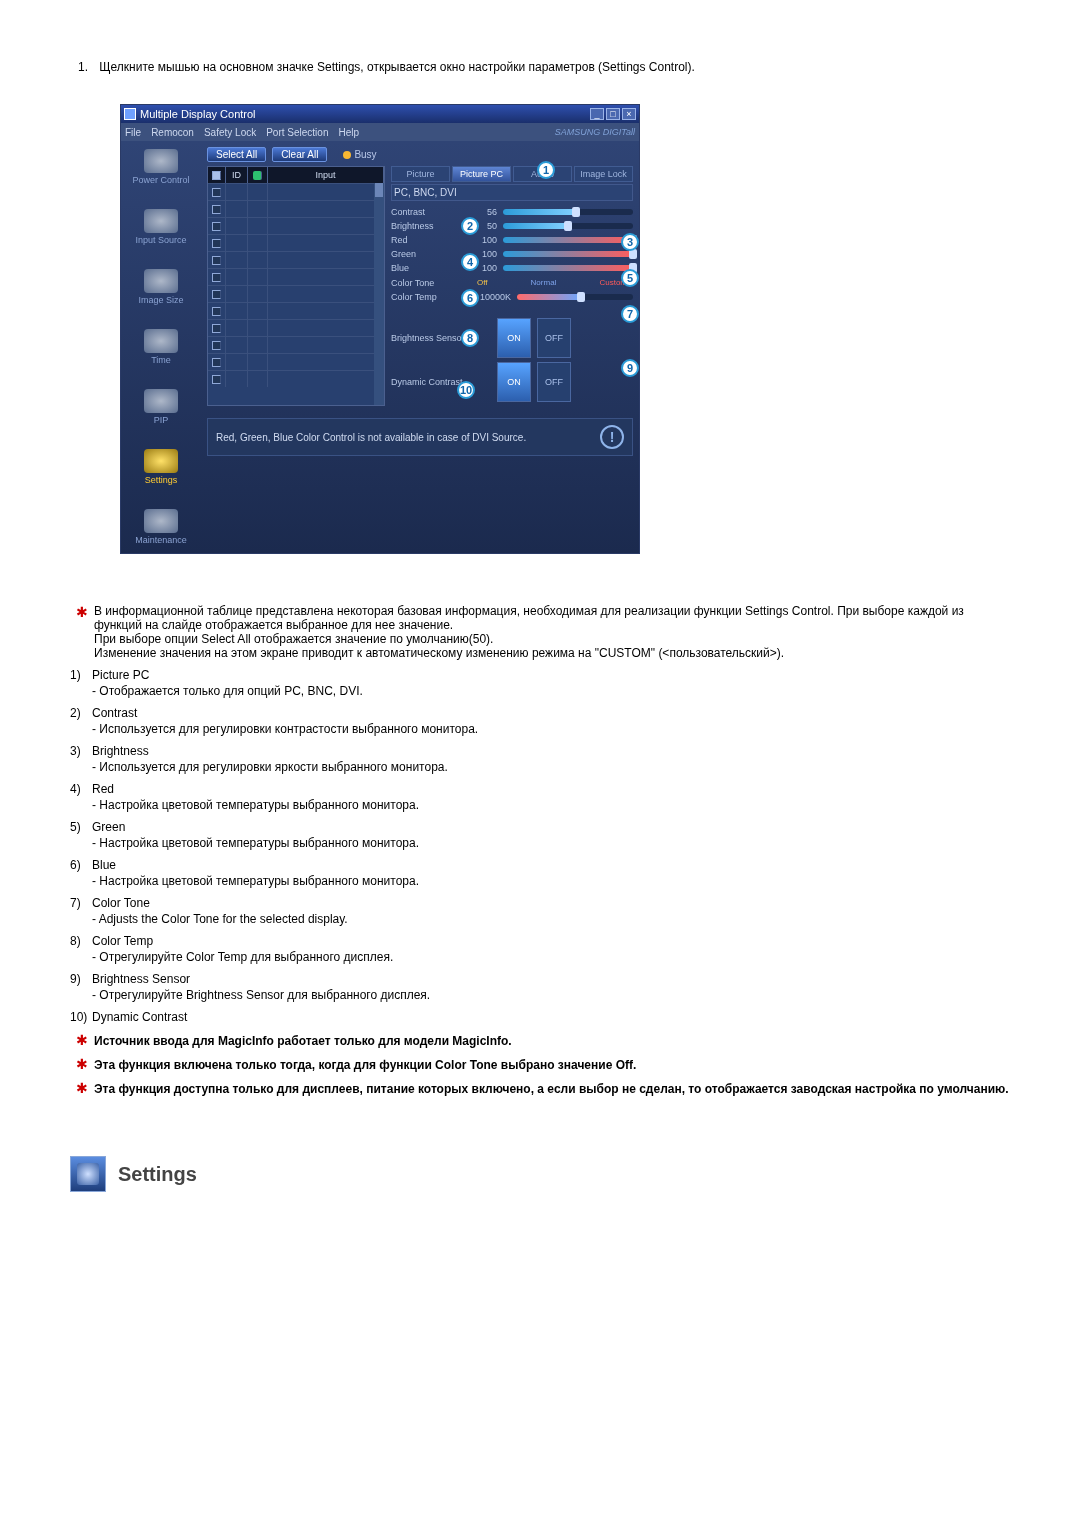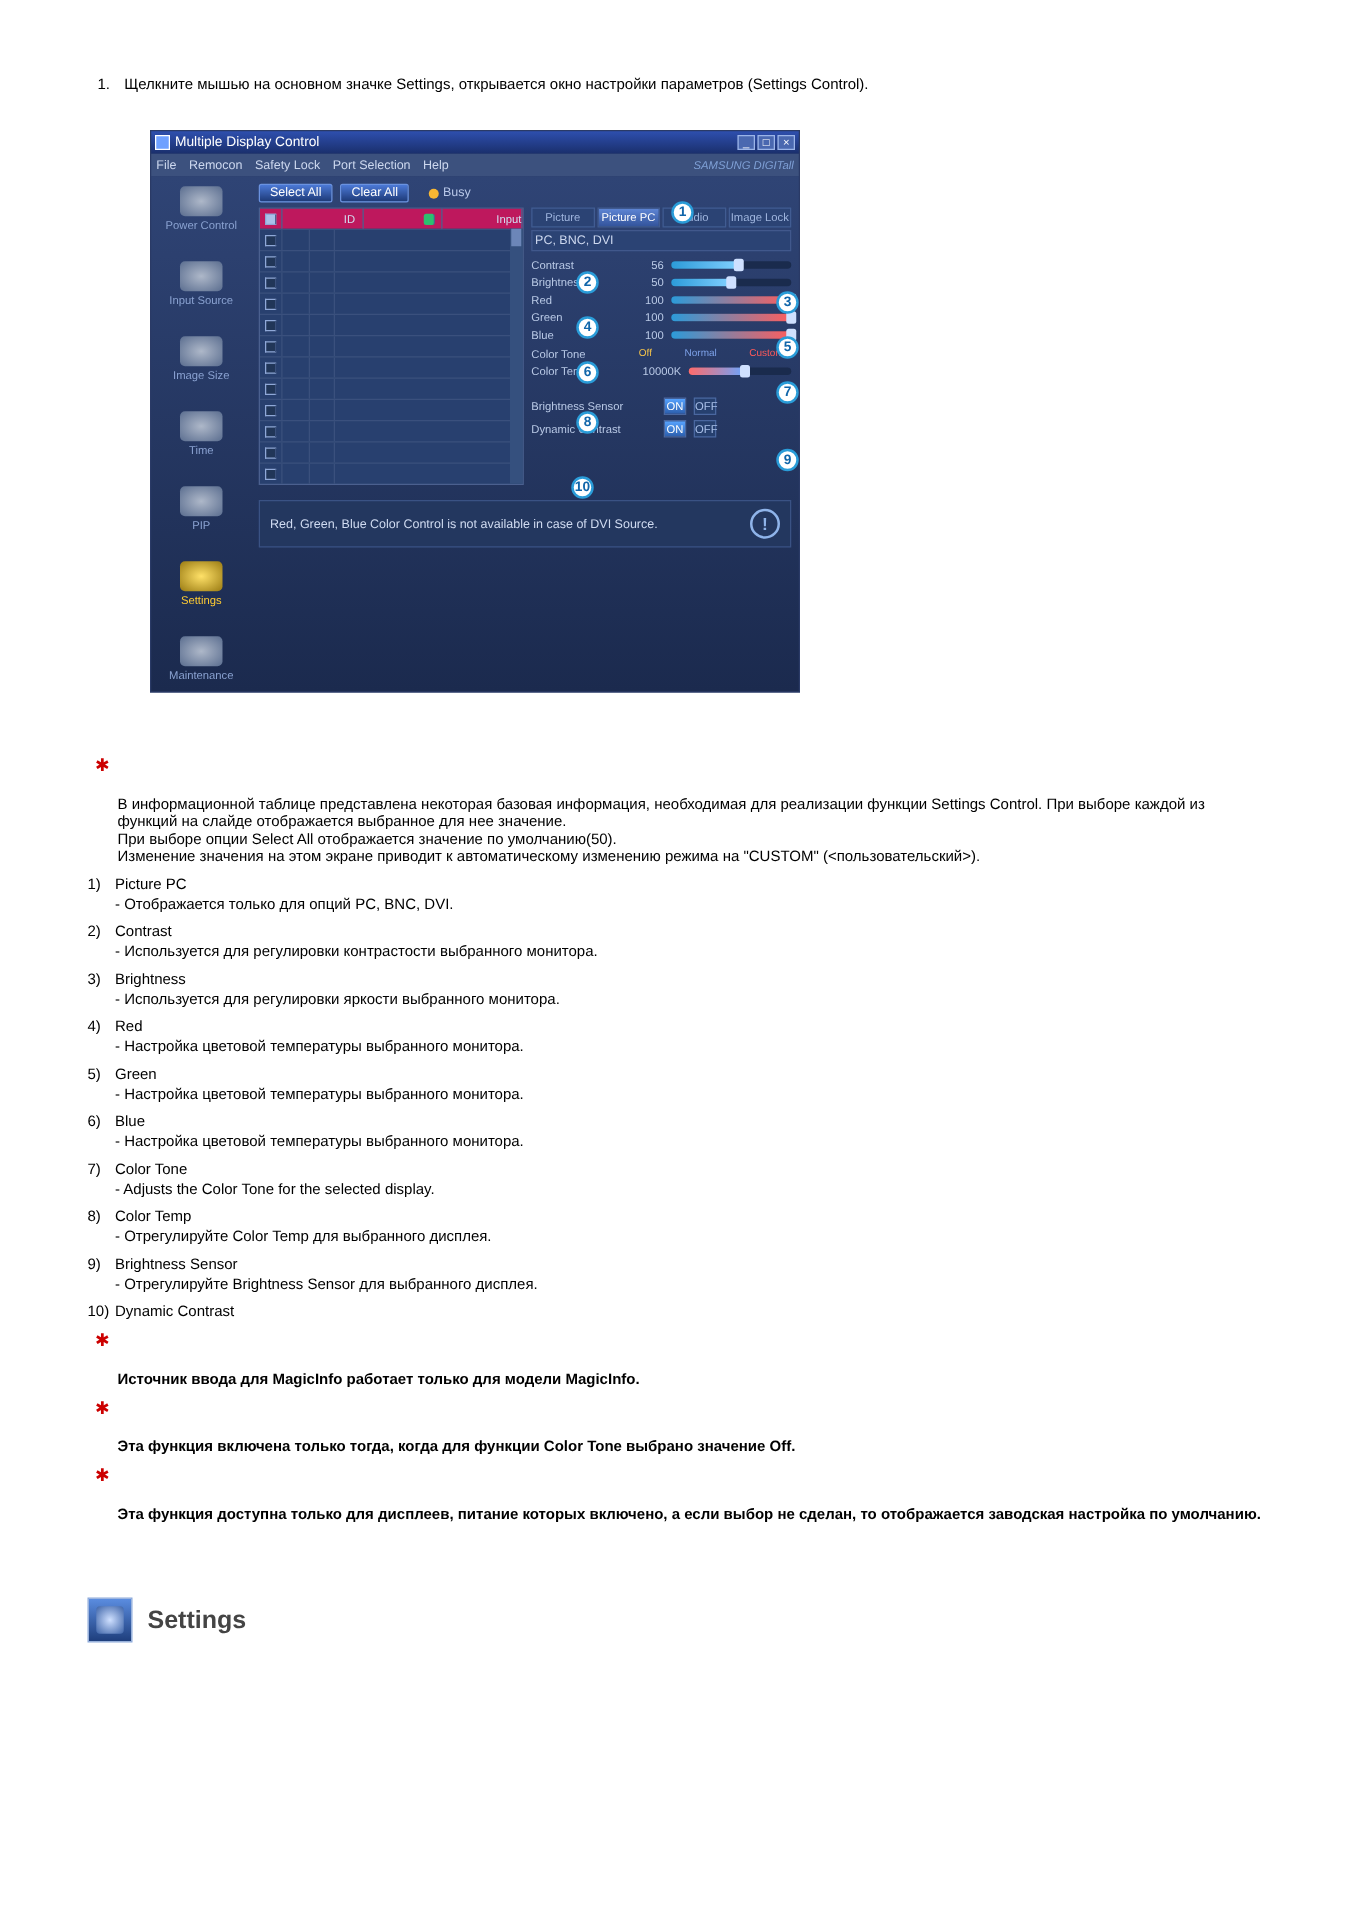--- a/index.html
+++ b/index.html
@@ -36,21 +36,21 @@
   .sbitem.active .lbl { color:#ffcc33; }
 
   
   .main { flex:1; padding:6px 6px 4px 6px; position:relative; }
   .toprow { display:flex; align-items:center; gap:6px; margin-bottom:4px; }
   .btn { background:linear-gradient(#4b79d6,#1e3a78); color:#fff; border:1px solid #6a92e0; padding:1px 8px; font-size:10px; border-radius:2px; }
   .busy { display:flex; align-items:center; gap:3px; margin-left:10px; }
   .busy .dot{ width:8px;height:8px;border-radius:50%;background:#f7b733;}
   .grid-wrap { display:flex; gap:6px; }
   .grid { flex:0 0 178px; border:1px solid #4b608f; background:#28406f; position:relative; }
-  .ghead { display:flex; height:16px; background:#be185d; font-size:9px; color:#d2ddf1;gap:43px; }
+  .ghead { display:flex; height:16px; background:#0f172a; font-size:9px; color:#d2ddf1; }
   .ghead div { border-right:1px solid #4b608f; display:flex; align-items:center; justify-content:center; }
   .gh-chk{width:18px;} .gh-id{width:22px;} .gh-st{width:20px;} .gh-in{flex:1;}
   .grow { display:flex; height:17px; border-top:1px solid #3a507d; }
   .grow div { border-right:1px solid #3a507d; display:flex; align-items:center; justify-content:center; }
   .gcell-chk{width:18px;} .gcell-id{width:22px;} .gcell-st{width:20px;} .gcell-in{flex:1;}
   .chk { width:9px;height:9px;border:1px solid #8fa8d8;background:#213658; }
   .chk.on{background:#aac0ea;}
   .scroll { position:absolute; top:16px; right:0; bottom:0; width:10px; background:#35507e;}
   .scroll .thumb{position:absolute;top:0;left:1px;right:1px;height:14px;background:#6c86b8;}
 
@@ -63,32 +63,32 @@
   .srow { display:flex; align-items:center; gap:6px; margin:4px 0; font-size:9px; color:#b9c9e6; }
   .srow .slabel { width:74px; }
   .srow .sval { width:26px; text-align:right; }
   .slider { flex:1; height:6px; background:#1a2b4d; border-radius:3px; position:relative; }
   .slider .fill { position:absolute; left:0; top:0; bottom:0; border-radius:3px; }
   .slider .knob { position:absolute; top:-2px; width:8px; height:10px; background:#cfe0ff; border-radius:2px; transform:translateX(-50%); }
   .option-row { display:flex; gap:4px; flex:1; font-size:8px; justify-content:space-between;}
   .opt { padding:1px 6px; color:#7da1e8; }
   .opt.off{color:#f3c24a;} .opt.cust{color:#ff5a5a;}
   .toggle-pair { display:flex; gap:6px; }
-  .tog { width:18px; text-align:center; padding:1px 0; border:1px solid #4a67a0; font-size:9px; background:#26406f; color:#aac0ea;}
+  .tog { width:34px; text-align:center; padding:14px 0; border:1px solid #4a67a0; font-size:9px; background:#26406f; color:#aac0ea;}
   .tog.on{background:linear-gradient(#57a3ff,#2c5fae);color:#fff;}
 
   
   .callout { position:absolute; width:18px; height:18px; border-radius:50%; background:#fff; border:2px solid #2a9cd8; color:#1166aa; font-weight:bold; font-size:11px; display:flex;align-items:center;justify-content:center; }
   .footer-note { margin-top:12px; background:#23375f; padding:6px 8px; display:flex; align-items:center; gap:8px; color:#d0dbf1; font-size:10px; border:1px solid #3a5284;}
   .footer-note .info-ic{width:24px;height:24px;border:2px solid #8fb4ea;border-radius:50%;color:#8fb4ea;display:flex;align-items:center;justify-content:center;font-weight:bold;font-size:14px;margin-left:auto;}
 
   
   .star { color:#c00; font-size:14px; margin-right:4px; display:inline-block; width:14px; }
   .note-block { margin: 8px 0 8px 6px; display:flex; }
-  .note-block .txt { flex:1;margin-top:32px; }
+  .note-block .txt { flex:1; }
   .numlist { margin-top:6px; }
   .numitem { display:flex; margin:8px 0 2px 0; }
   .numitem .n { width:22px; }
   .numitem .t { flex:1; }
   .sub { margin-left:22px; margin-top:2px; }
   .boldnote { font-weight:bold; margin-top:2px;}
   .sect-heading { margin-top:60px; display:flex; align-items:center; gap:12px;}
   .sect-heading .cube { width:36px;height:36px;background:linear-gradient(#5b8de0,#1e3e7c);border:1px solid #89a7d9;position:relative;}
   .sect-heading .cube::after{content:"";position:absolute;inset:6px;background:radial-gradient(#cfe0ff,#3b62a7);border-radius:3px;}
   .sect-heading h2{font-size:20px;font-weight:bold;color:#444;}

